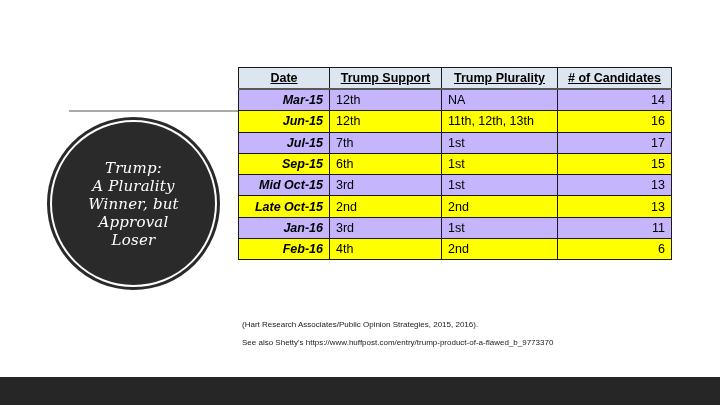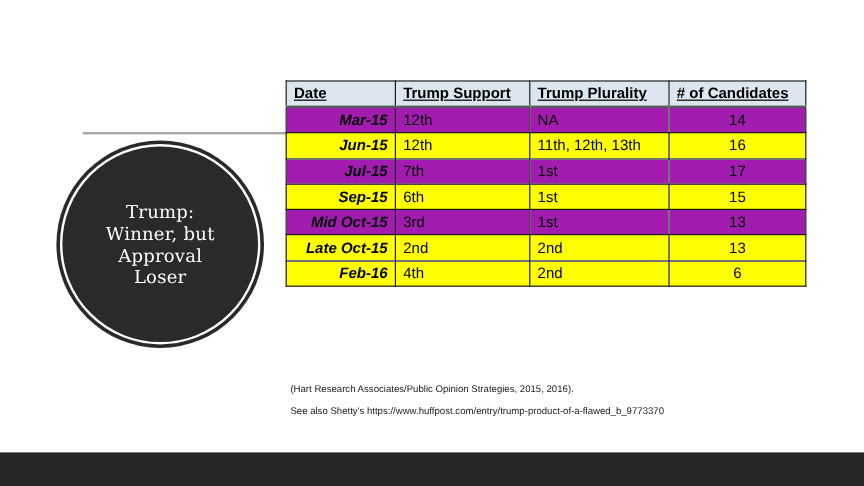--- a/index.html
+++ b/index.html
@@ -11,47 +11,47 @@
   
   .divider {
     position:absolute; left:69px; top:110px; width:600px; height:2px;
     background:#a9a9a9; z-index:1;
   }
 
   
   .circle {
     position:absolute; left:47px; top:117px; width:173px; height:173px;
     background:#2b2a2a; border-radius:50%; z-index:2;
-    display:flex; align-items:center; justify-content:center;
+    display:flex; align-items:center; justify-content:center;font-style:italic;
   }
   .circle::after {
     content:""; position:absolute; inset:3px;
     border:2px solid #fdfdfd; border-radius:50%; pointer-events:none;
   }
   .circle-text {
     color:#ffffff; font-family:"DejaVu Serif", serif;
     font-size:15px; line-height:18px; text-align:center; letter-spacing:0.2px;
   }
 
   
   .table-wrap { position:absolute; left:238px; top:67px; z-index:2; }
   table.data {
     border-collapse:collapse; table-layout:fixed; width:433px;
     font-size:12.5px; color:#000;
   }
   table.data th, table.data td { border:1px solid #1a1a1a; overflow:hidden; white-space:nowrap; }
   table.data th {
     background:#dce6f1; font-weight:bold; text-decoration:underline;
-    text-align:left; height:20px; padding:0 6px;
+    text-align:center; height:20px; padding:0 6px;
     border-bottom:2.5px solid #595959;
   }
-  table.data td { height:20.3px; padding:0 6px; background:#a21caf; }
+  table.data td { height:20.3px; padding:0 6px; background:#c4b5fd; }
   table.data tr.hl td { background:#ffff00; }
   td.date-cell { text-align:right; font-style:italic; font-weight:bold; }
-  td.num-cell  { text-align:center; }
+  td.num-cell  { text-align:right; }
 
   
   .footnote {
     position:absolute; left:242px; top:320px; z-index:2;
     font-size:8px; line-height:10px; color:#1a1a1a;
   }
   .footnote .fn-line { margin-bottom:8px; }
 
   
   .bottom-bar {
@@ -60,20 +60,21 @@
   }
 </style>
 </head>
 <body>
 
 <div class="divider"></div>
 
 <div class="circle">
   <div class="circle-text">
       <div>Trump:</div>
+      <div>A Plurality</div>
       <div>Winner, but</div>
       <div>Approval</div>
       <div>Loser</div>
     </div>
 </div>
 
 <div class="table-wrap">
   <table class="data">
     <colgroup>
       <col style="width:91px">
@@ -119,20 +120,26 @@
           <td class="text-cell">3rd</td>
           <td class="text-cell">1st</td>
           <td class="num-cell">13</td>
         </tr>
         <tr class="hl">
           <td class="date-cell">Late Oct-15</td>
           <td class="text-cell">2nd</td>
           <td class="text-cell">2nd</td>
           <td class="num-cell">13</td>
         </tr>
+        <tr>
+          <td class="date-cell">Jan-16</td>
+          <td class="text-cell">3rd</td>
+          <td class="text-cell">1st</td>
+          <td class="num-cell">11</td>
+        </tr>
         <tr class="hl">
           <td class="date-cell">Feb-16</td>
           <td class="text-cell">4th</td>
           <td class="text-cell">2nd</td>
           <td class="num-cell">6</td>
         </tr>
       </tbody>
   </table>
 </div>
 

